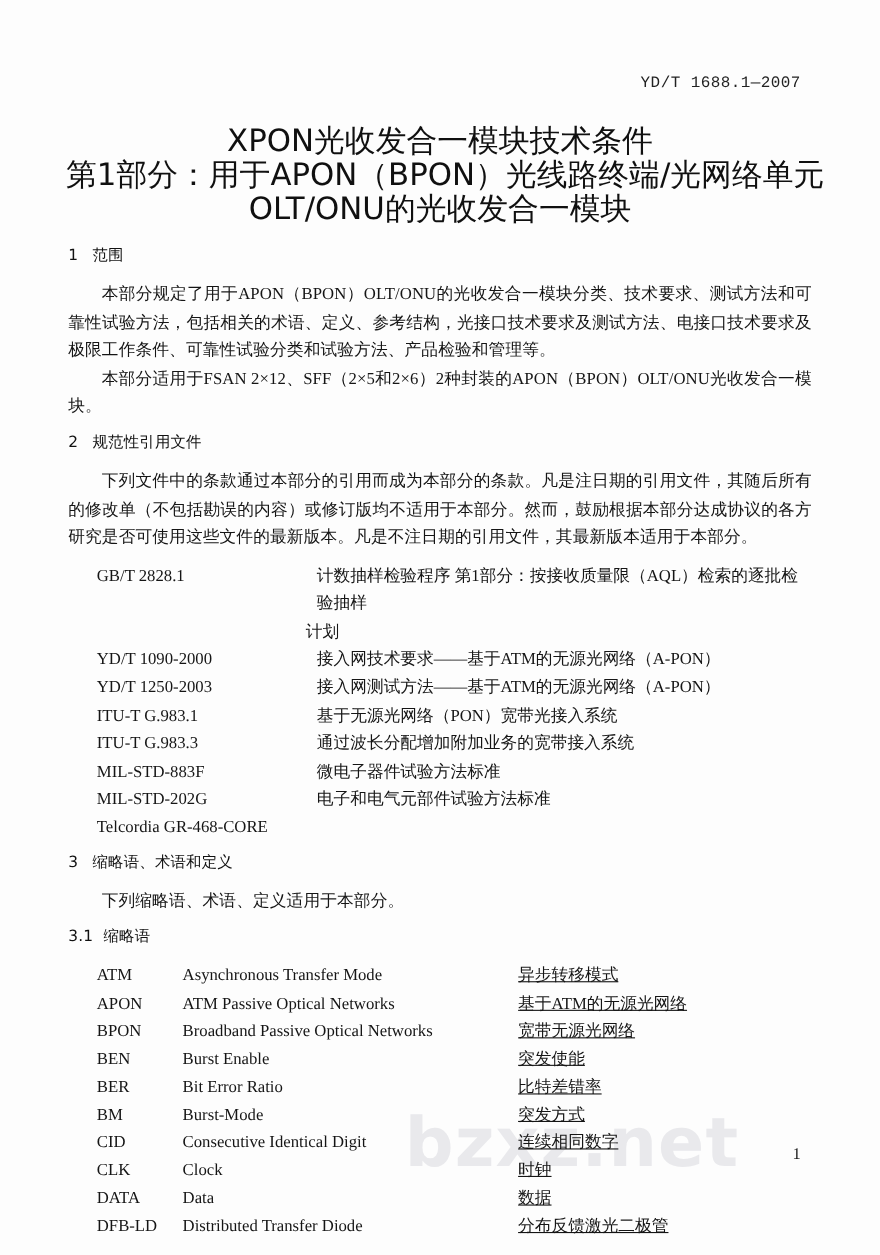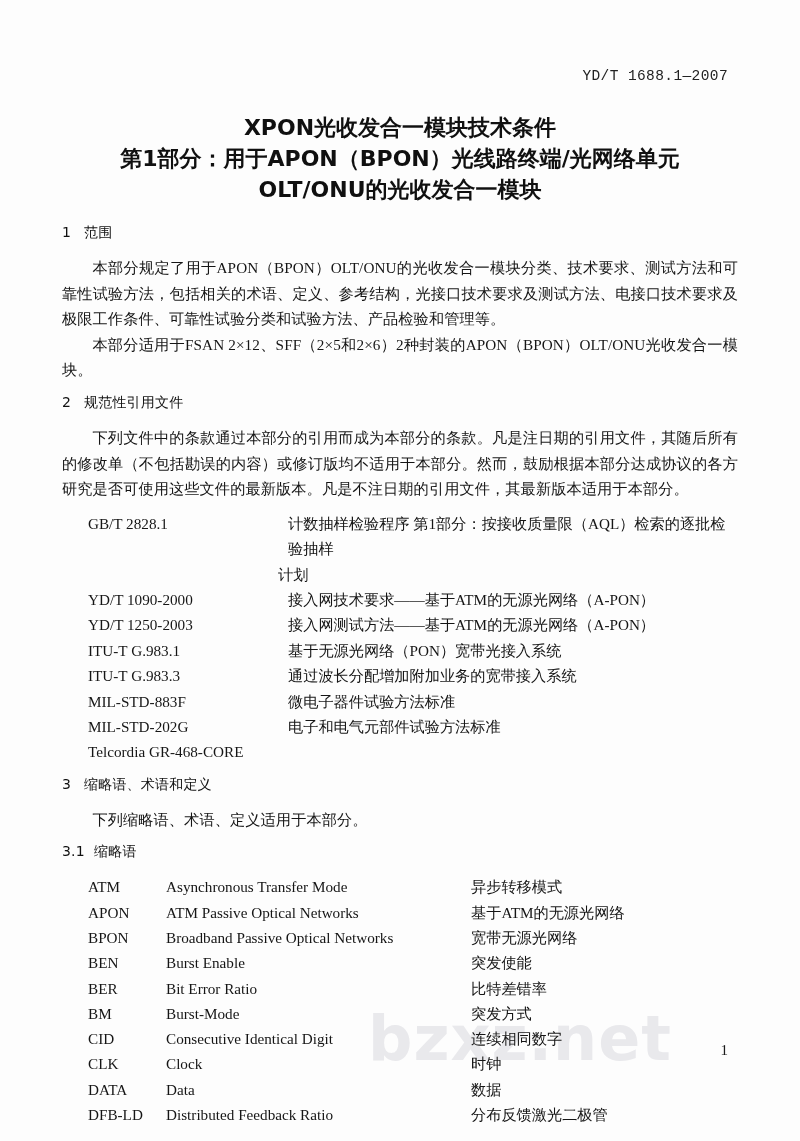--- a/index.html
+++ b/index.html
@@ -50,22 +50,22 @@
   
   .title-block {
     position: absolute;
     top: 112px;
     left: 60px;
     width: 680px;
     text-align: center;
   }
   .title-line {
     font-family: "DejaVu Sans", "Liberation Sans", sans-serif;
-    font-weight: bold;
-    font-size: 22px;
+    font-weight: normal;
+    font-size: 28px;
     line-height: 31px;
     color: #101010;
     white-space: nowrap;
   }
 
   
   .body-area {
     position: absolute;
     top: 222px;
     left: 62px;
@@ -137,21 +137,21 @@
     padding-left: 26px;
     box-sizing: border-box;
     white-space: nowrap;
   }
   .abbr-en {
     flex: 0 0 auto;
     width: 305px;
     box-sizing: border-box;
     white-space: nowrap;
   }
-  .abbr-zh { flex: 1 1 auto; white-space: nowrap; }
+  .abbr-zh { flex: 1 1 auto; white-space: nowrap; text-decoration: underline; }
 
   
   .page-number {
     position: absolute;
     right: 72px;
     top: 1042px;
     font-size: 15px;
     color: #1a1a1a;
     z-index: 3;
   }
@@ -301,21 +301,21 @@
       </div>
 
       <div class="abbr-row">
         <span class="abbr-term">DATA</span>
         <span class="abbr-en">Data</span>
         <span class="abbr-zh">数据</span>
       </div>
 
       <div class="abbr-row">
         <span class="abbr-term">DFB-LD</span>
-        <span class="abbr-en">Distributed Feedback Ratio</span>
+        <span class="abbr-en">Distributed Transfer Diode</span>
         <span class="abbr-zh">分布反馈激光二极管</span>
       </div>
 
     </div>
 
   </div>
 
   <div class="page-number">1</div>
 
 </div>

